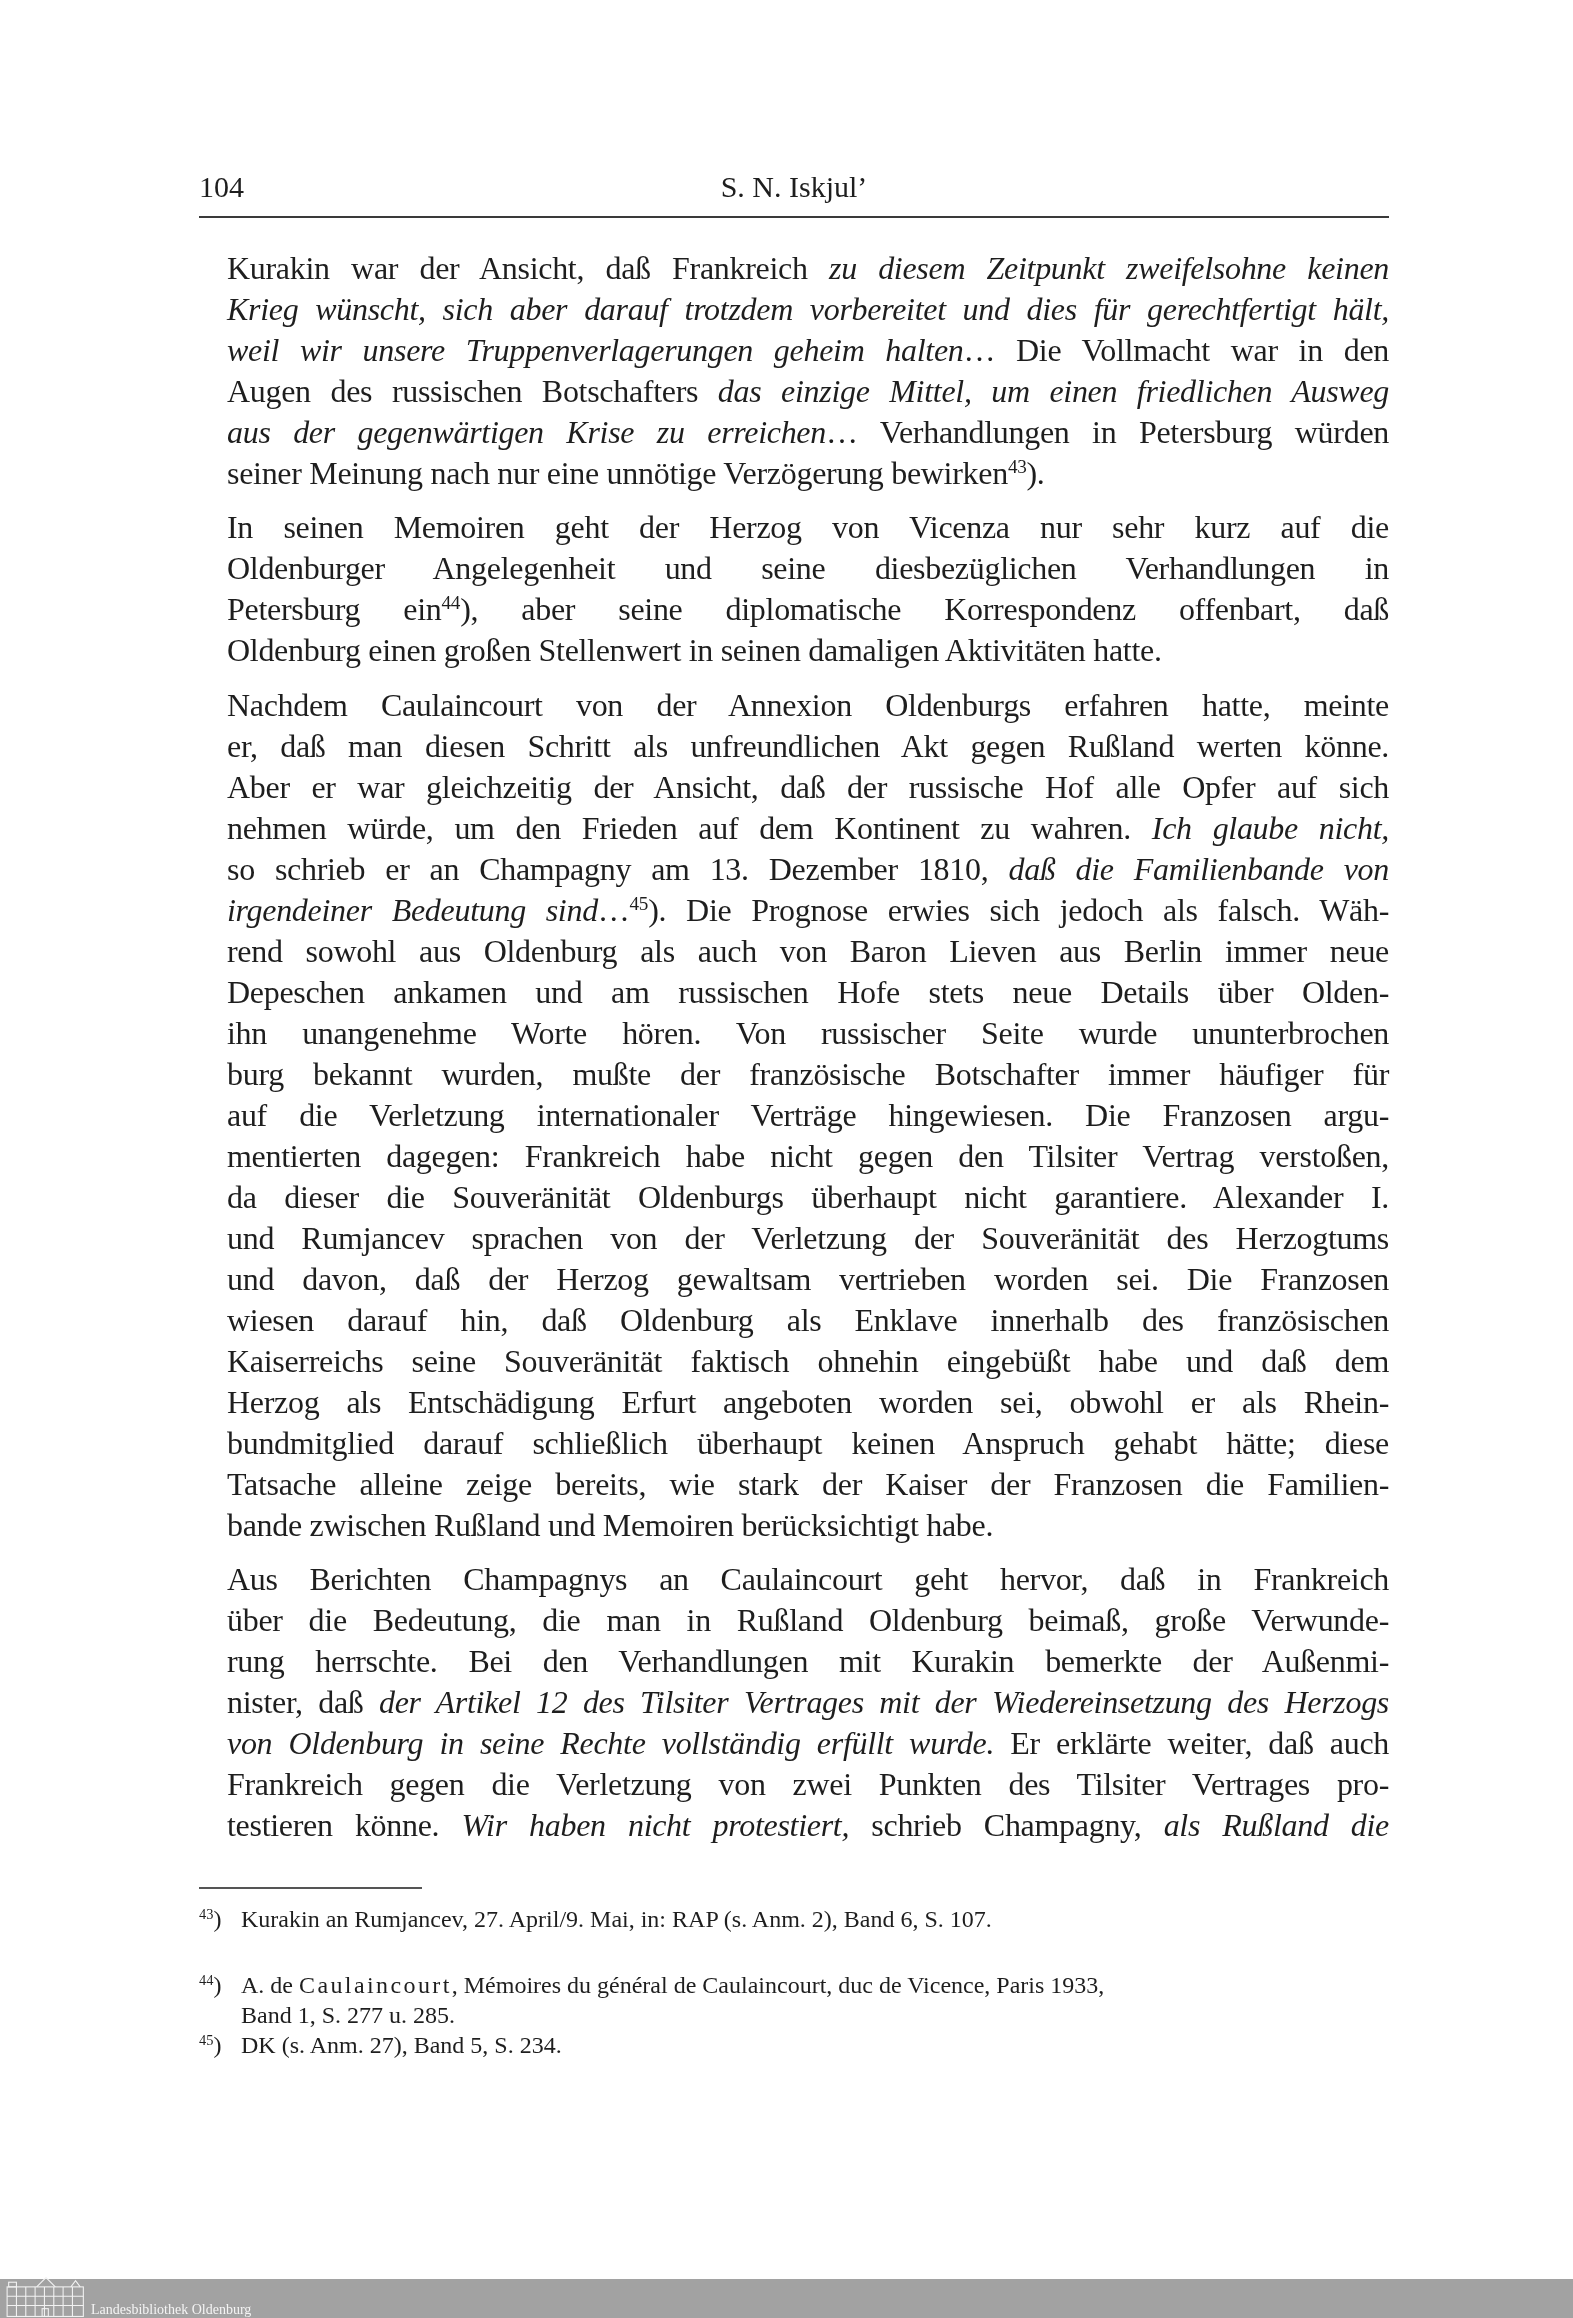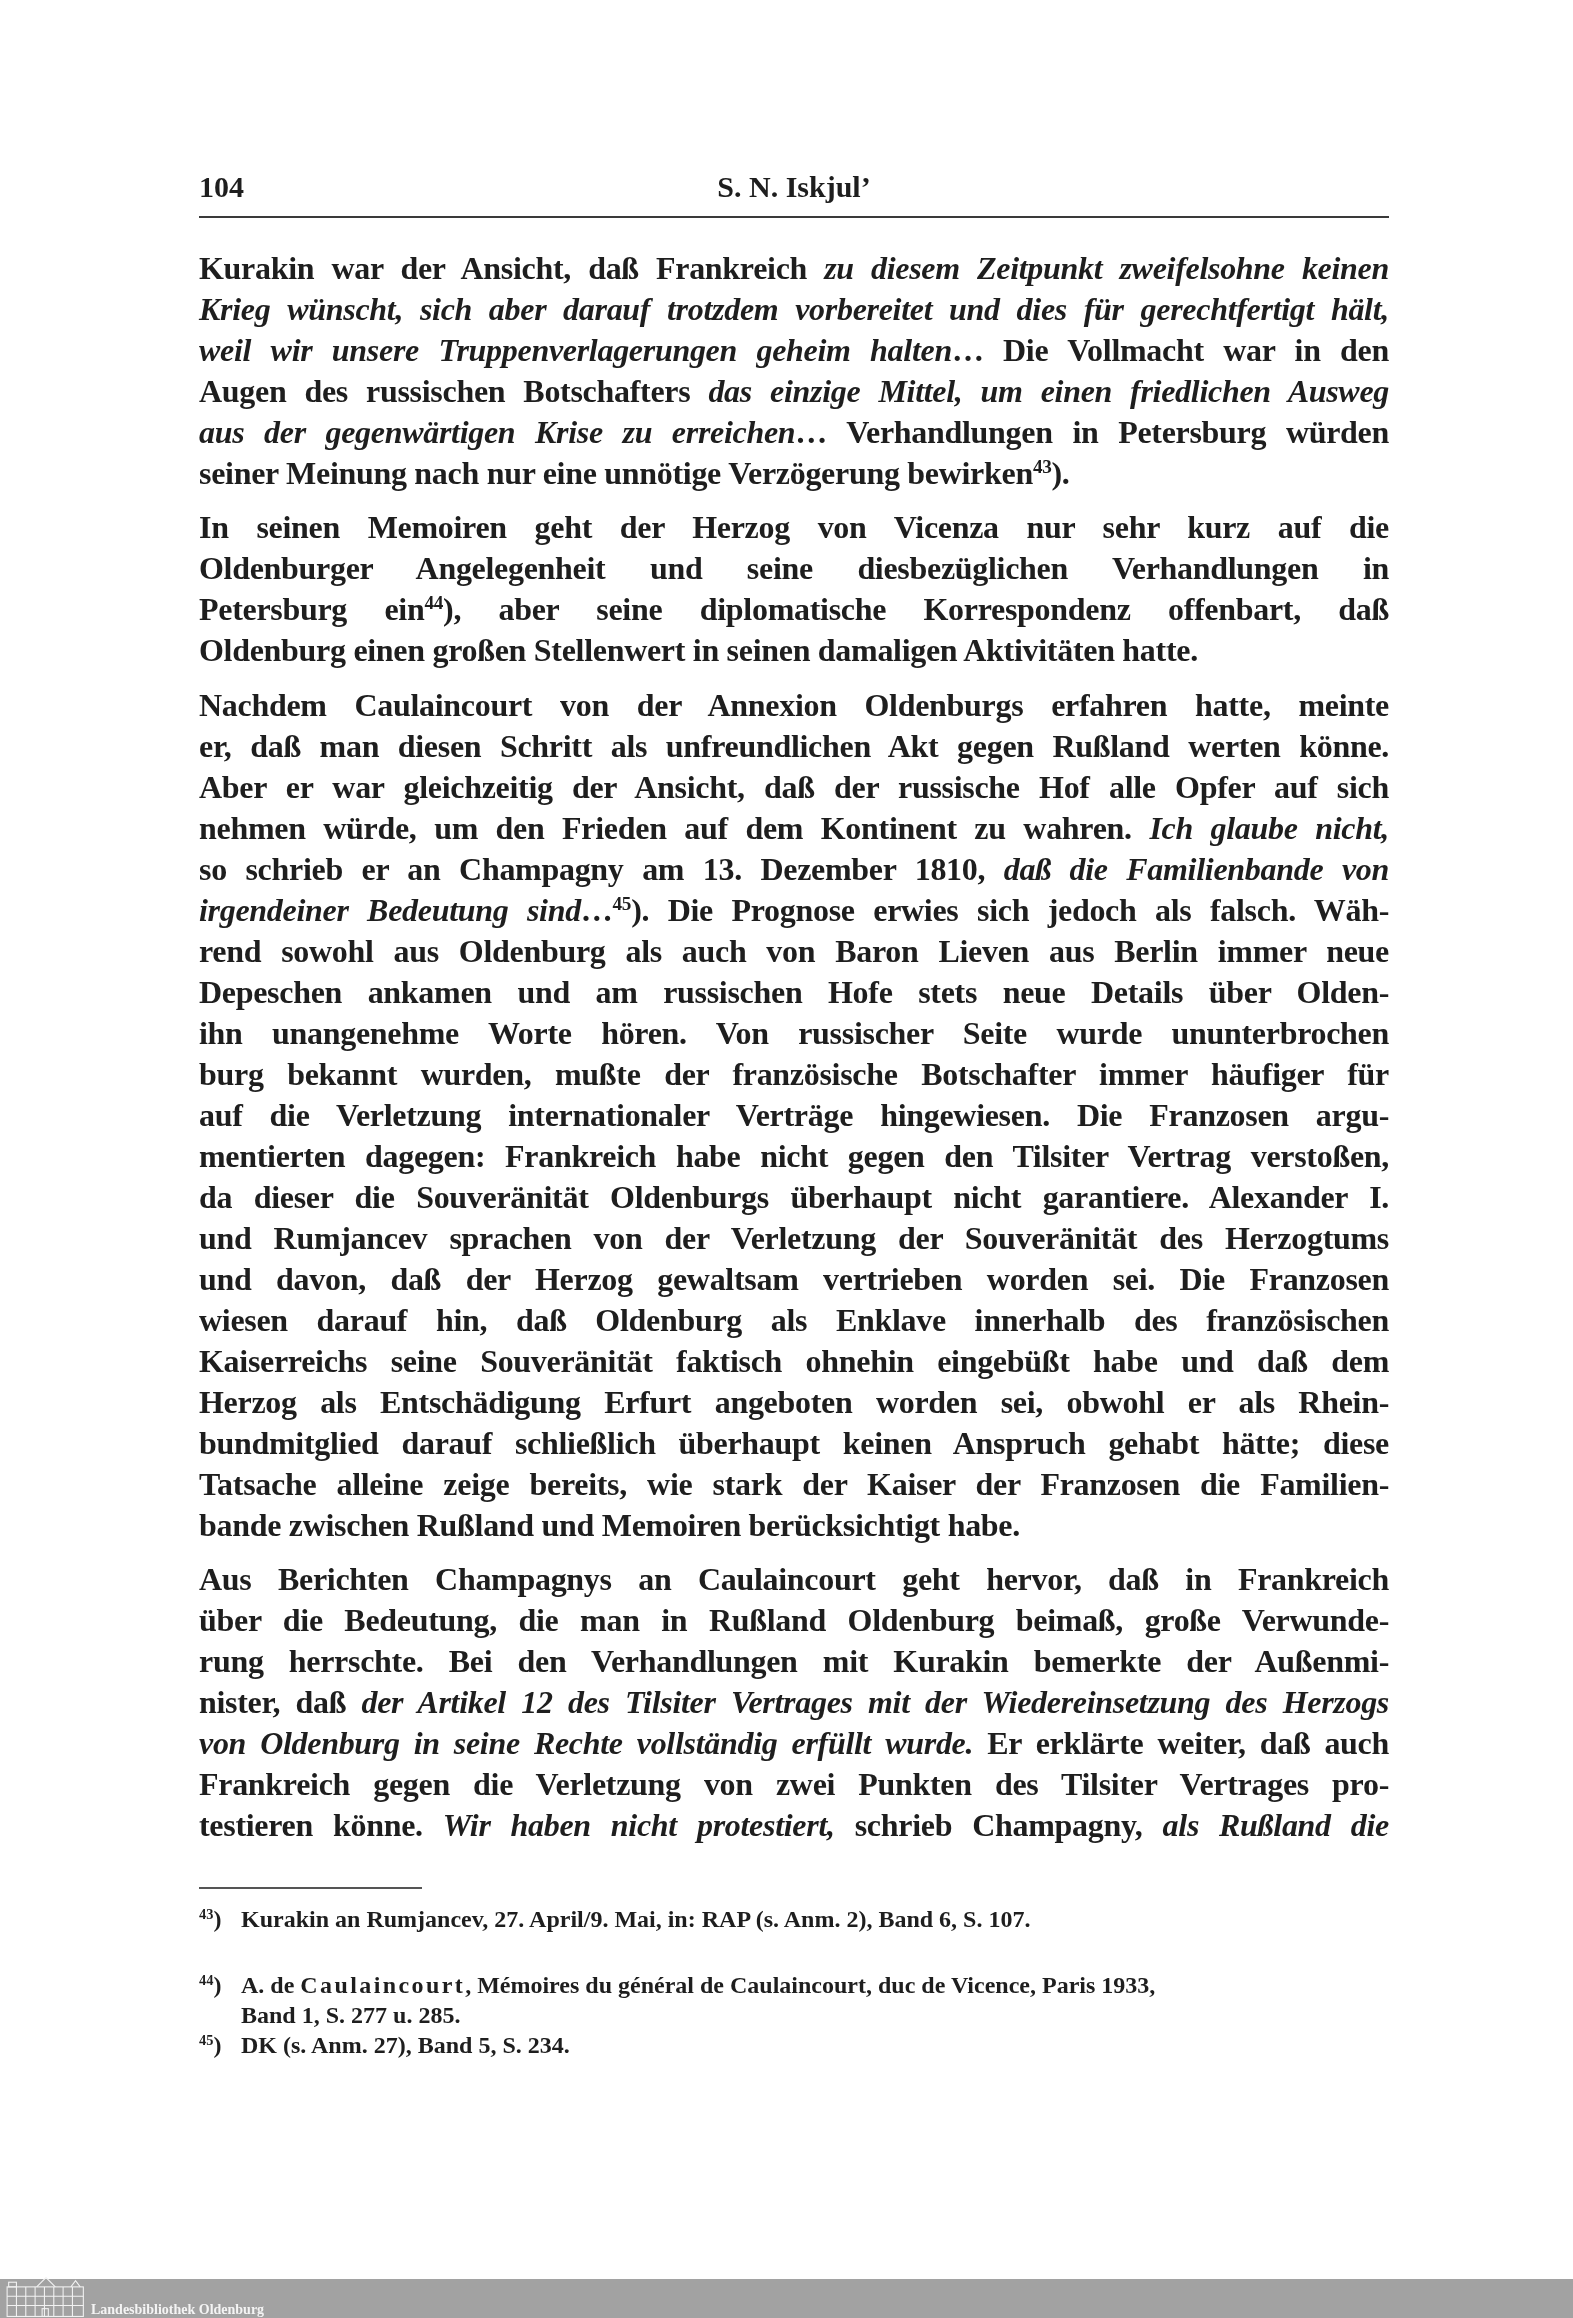--- a/index.html
+++ b/index.html
@@ -1,37 +1,37 @@
 <!DOCTYPE html>
 <html style="font-size:12.6px"><head>
 <meta charset="utf-8">
 <style>
   html, body { margin: 0; padding: 0; background: #ffffff; }
   body { width: 1574px; height: 2319px; position: relative; overflow: hidden; }
   .page {
     position: absolute; left: 0; top: 0; width: 1556px; height: 2319px;
-    font-family: "Liberation Serif", "DejaVu Serif", serif; color: #1e1e1e; font-weight: bold;
+    font-family: "Liberation Serif", "DejaVu Serif", serif; color: #1e1e1e;
   }
   .running-head {
     position: absolute; left: 199px; top: 167px; width: 1190px; height: 47px;
     font-size: 30px; line-height: 39px;
   }
   .running-head .pageno { position: absolute; left: 0; top: 0; }
   .running-head .author { position: absolute; left: 0; width: 100%; top: 0; text-align: center; }
   .head-rule {
     position: absolute; left: 199px; top: 216px; width: 1190px; height: 2.4px;
     background: #3a3a3a;
   }
   .body-text {
     position: absolute; left: 199px; top: 248px; width: 1190px;
     font-size: 32px; line-height: 41px; text-align: justify;
     hyphens: manual;
   }
   .body-text p { margin: 0 0 13.4px 0; }
-  .line { display: block; text-align: justify; text-align-last: justify; white-space: nowrap; }
+  .line { display: block; text-align: justify; text-align-last: justify; white-space: nowrap; margin-left: 28px; }
   .line.last { text-align-last: left; }
   .body-text .line { letter-spacing: -0.3px; }
   i { font-style: italic; }
   sup { font-size: 0.6em; vertical-align: 0.55em; line-height: 0; }
   .fn-rule {
     position: absolute; left: 199px; top: 1887px; width: 223px; height: 1.6px; background: #555;
   }
   .footnotes {
     position: absolute; left: 199px; top: 1904px; width: 1190px;
     font-size: 24px; line-height: 30px;

